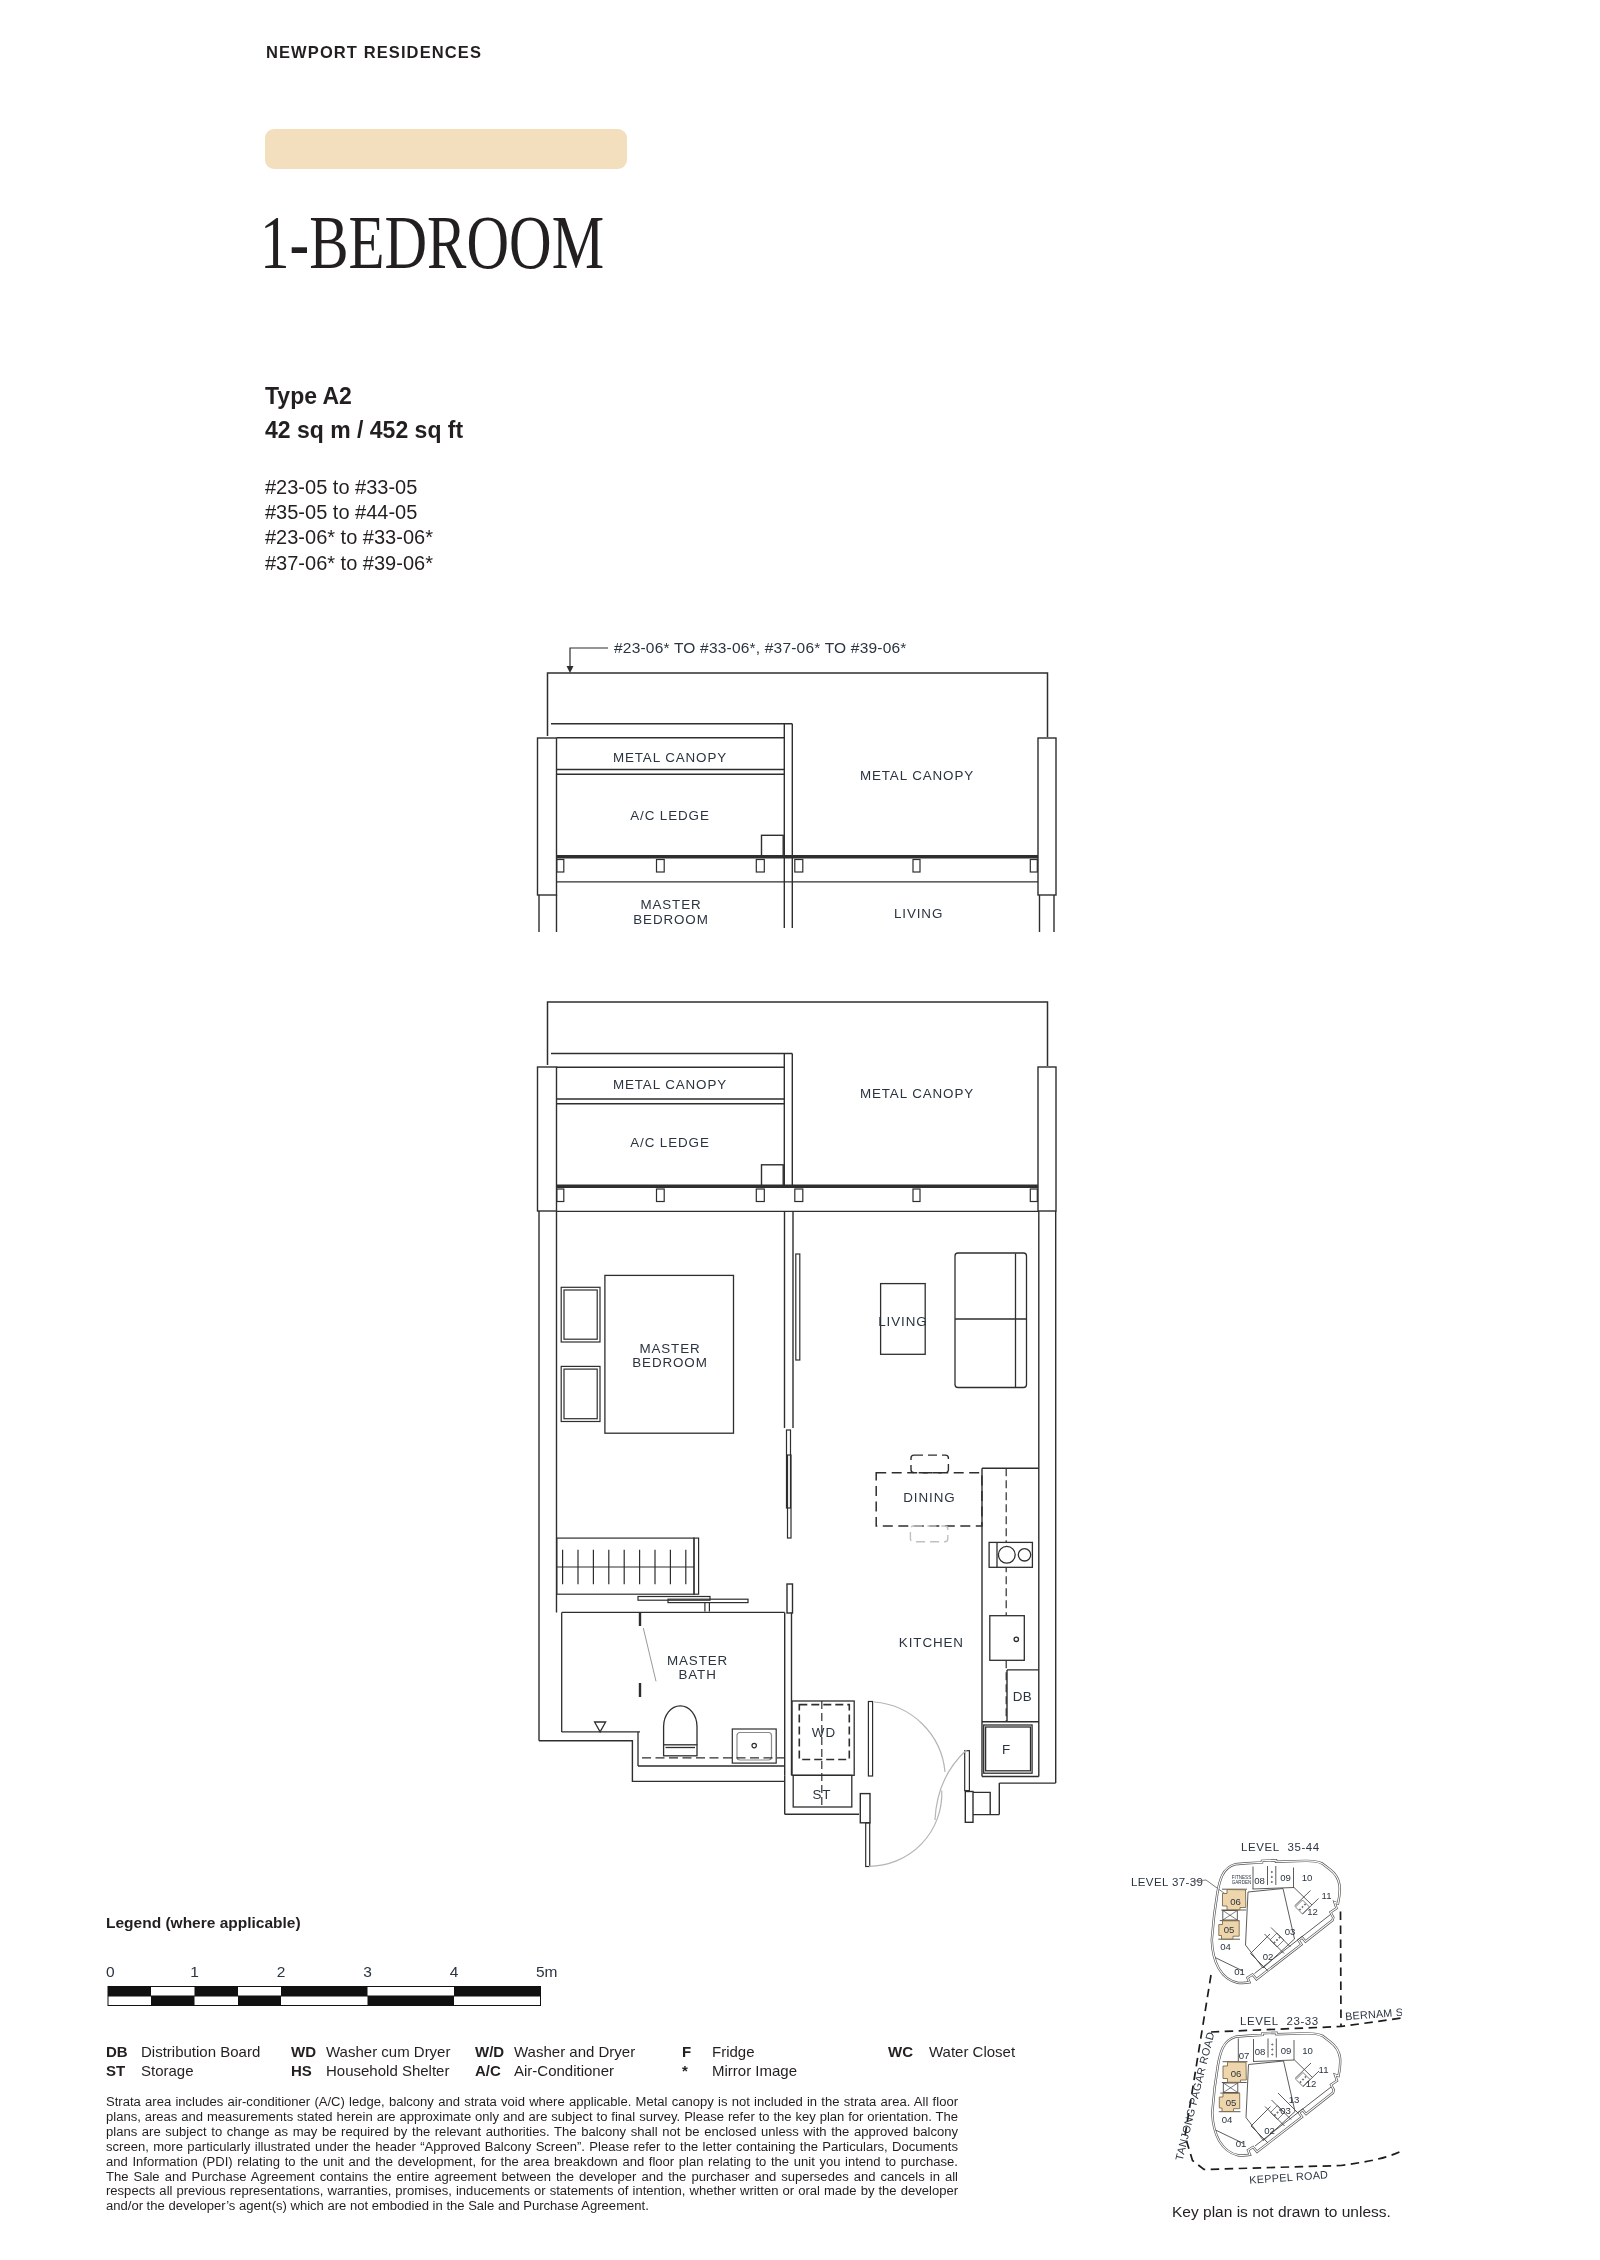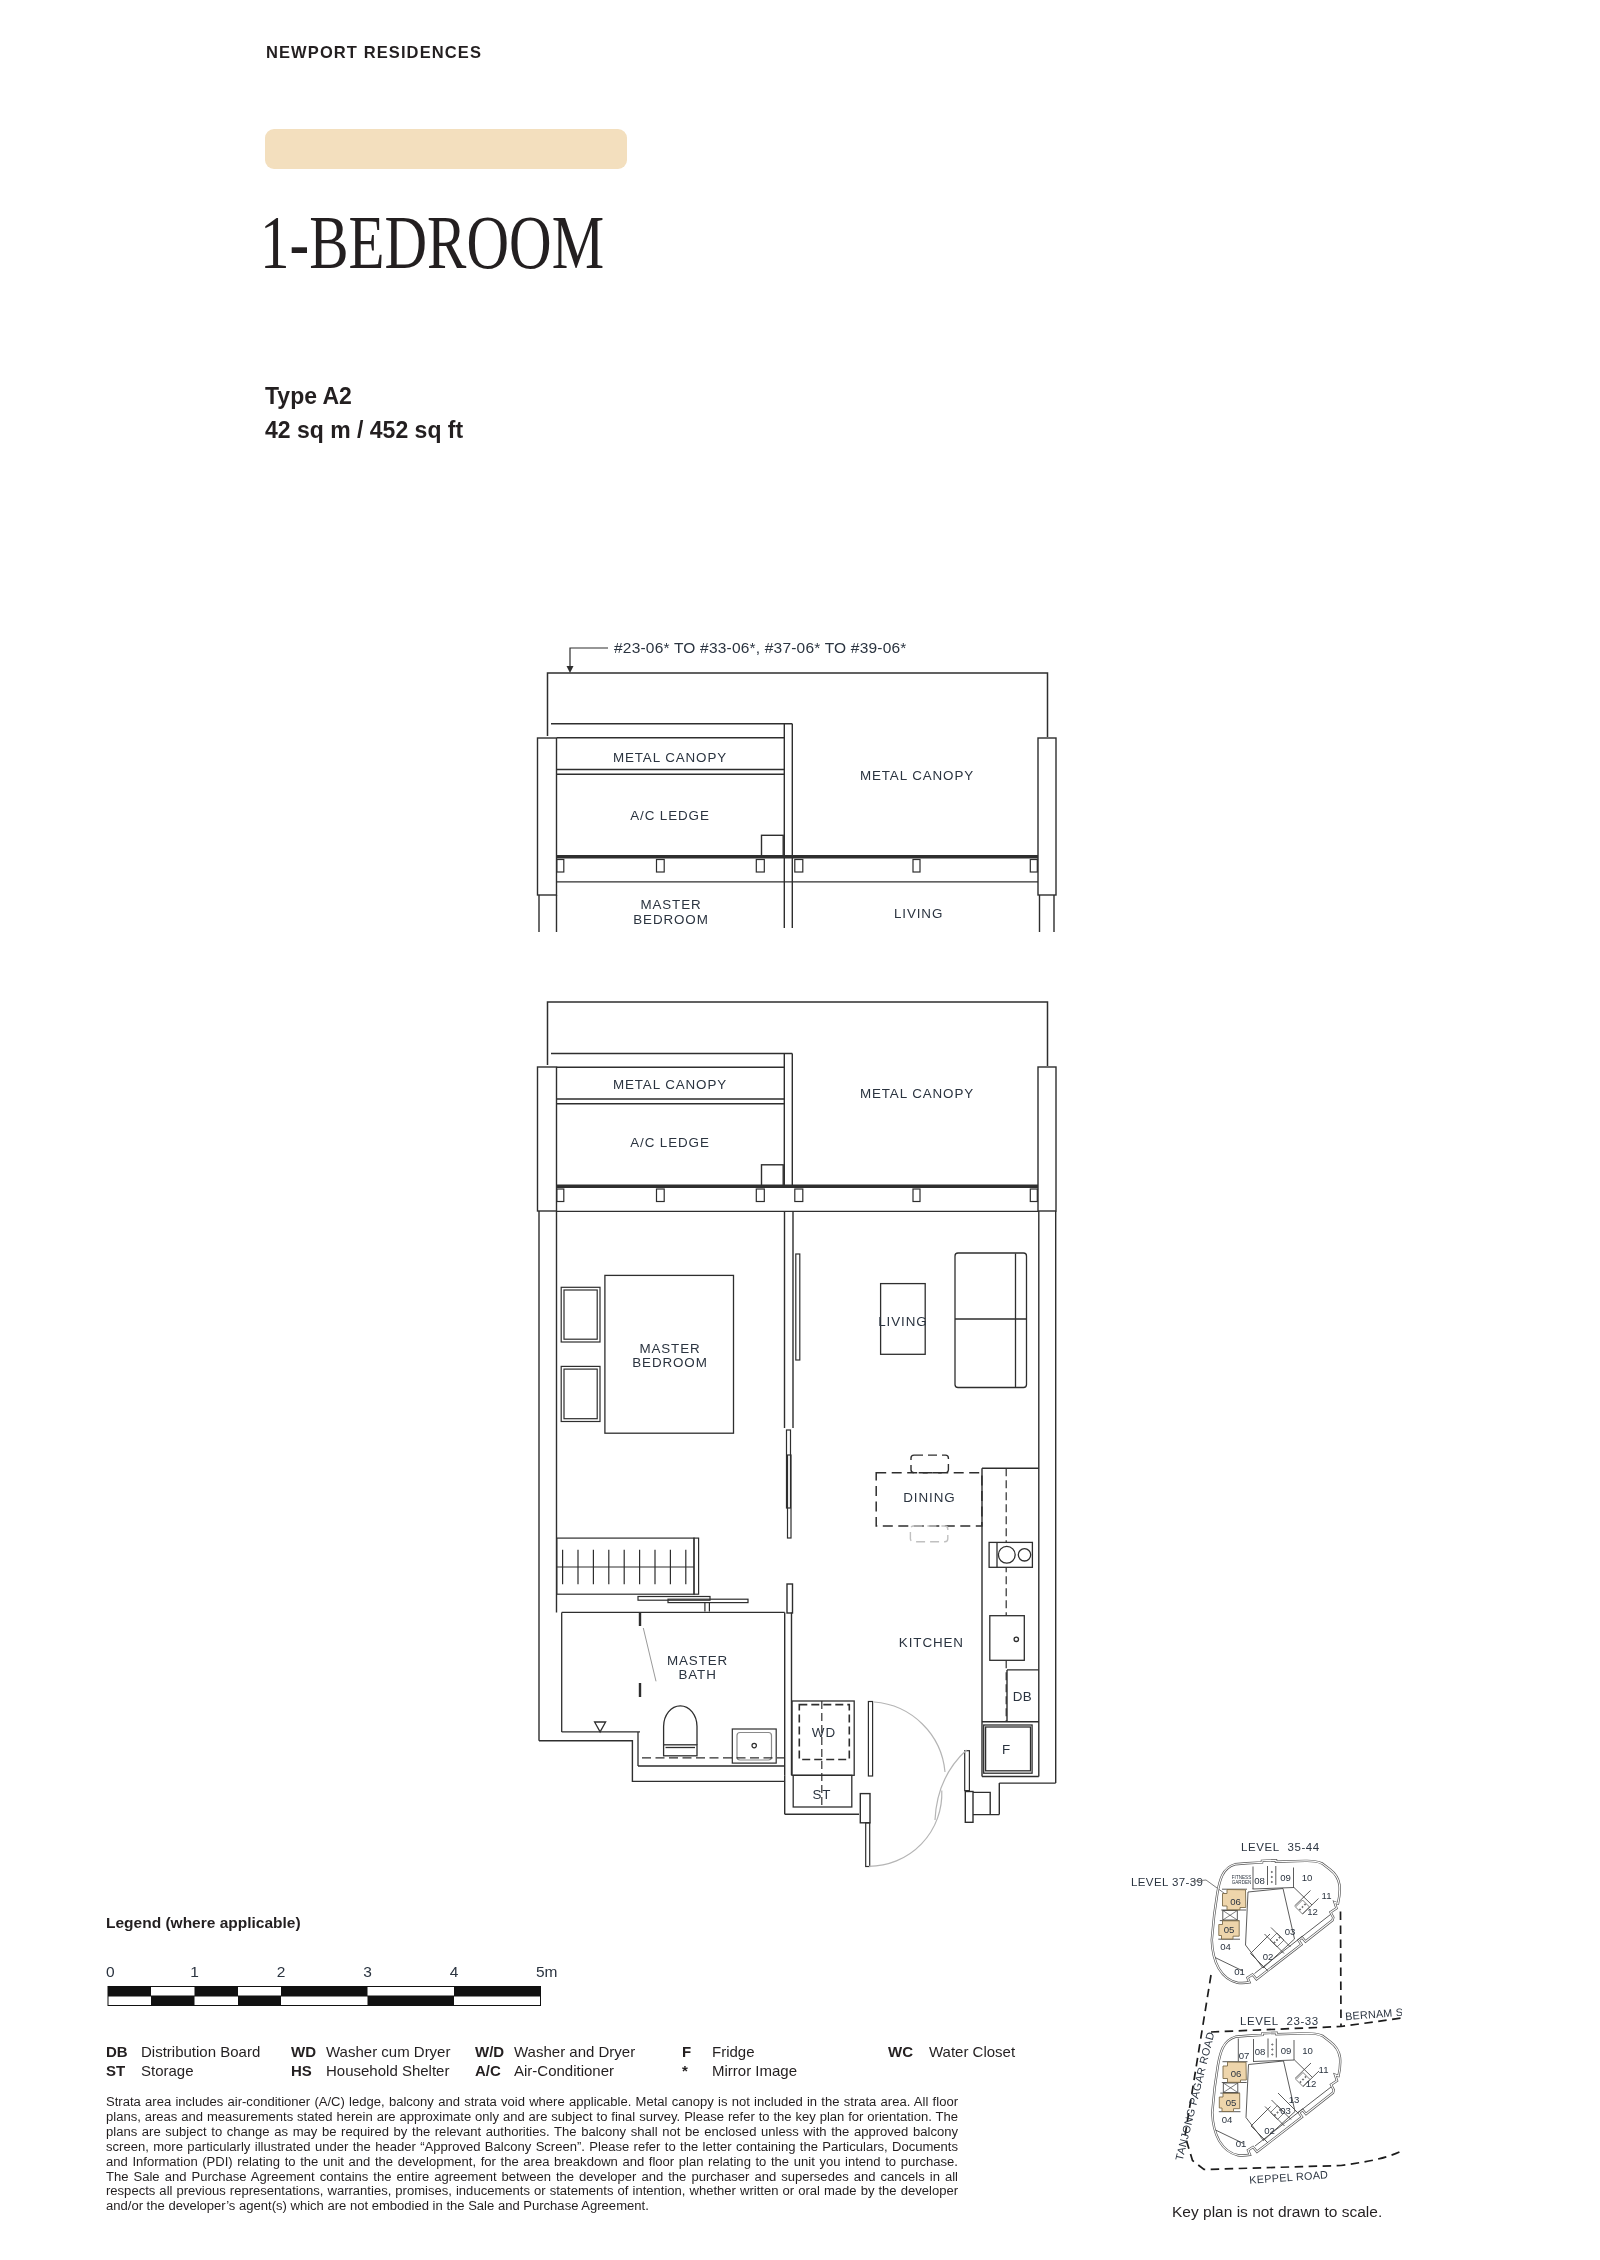--- a/index.html
+++ b/index.html
@@ -14,20 +14,21 @@
 <div id="page">
 
 <div class="abs" style="left:266px;top:42.5px;font-size:16.5px;font-weight:bold;letter-spacing:1.1px;">NEWPORT RESIDENCES</div>
 
 <div class="abs" style="left:265px;top:129px;width:362px;height:40px;background:#f3dfbe;border-radius:9px;"></div>
 
 <div class="abs" style="left:260px;top:197.5px;font-family:'Liberation Serif',serif;font-size:77px;font-weight:400;letter-spacing:0;transform:scaleX(0.766);transform-origin:0 0;white-space:nowrap;">1-BEDROOM</div>
 
 <div class="abs" style="left:265px;top:379px;font-size:23px;font-weight:bold;line-height:34px;">Type A2<br>42 sq m / 452 sq ft</div>
 
+<div class="abs" style="left:265px;top:475px;font-size:20px;line-height:25.2px;">#23-05 to #33-05<br>#35-05 to #44-05<br>#23-06* to #33-06*<br>#37-06* to #39-06*</div>
 
 <svg class="abs" style="left:0;top:0;" width="1600" height="2260" viewBox="0 0 1600 2260" fill="none" stroke-linecap="butt">
 <g stroke="#2e2e2e" stroke-width="1.4">
 
 <g>
 <text x="614" y="652.5" font-size="15.5" letter-spacing="0.2" text-anchor="start">#23-06* TO #33-06*, #37-06* TO #39-06*</text>
 <path d="M608,648 H570 V666" stroke-width="1.2"></path>
 <path d="M566.5,666 h7 l-3.5,7 z" fill="#2e2e2e" stroke="none"></path>
 </g>
 
@@ -476,15 +477,15 @@
 <div class="abs" style="left:576px;top:0px;font-weight:bold;">F</div>
       <div class="abs" style="left:606px;top:0px;">Fridge</div>
 <div class="abs" style="left:576px;top:19px;font-weight:bold;">*</div>
       <div class="abs" style="left:606px;top:19px;">Mirror Image</div>
 <div class="abs" style="left:782px;top:0px;font-weight:bold;">WC</div>
       <div class="abs" style="left:823px;top:0px;">Water Closet</div>
 </div>
 
 <div class="abs" style="left:106px;top:2095px;width:852px;font-size:13.05px;line-height:14.9px;text-align:justify;">Strata area includes air-conditioner (A/C) ledge, balcony and strata void where applicable. Metal canopy is not included in the strata area. All floor plans, areas and measurements stated herein are approximate only and are subject to final survey. Please refer to the key plan for orientation. The plans are subject to change as may be required by the relevant authorities. The balcony shall not be enclosed unless with the approved balcony screen, more particularly illustrated under the header “Approved Balcony Screen”. Please refer to the letter containing the Particulars, Documents and Information (PDI) relating to the unit and the development, for the area breakdown and floor plan relating to the unit you intend to purchase. The Sale and Purchase Agreement contains the entire agreement between the developer and the purchaser and supersedes and cancels in all respects all previous representations, warranties, promises, inducements or statements of intention, whether written or oral made by the developer and/or the developer’s agent(s) which are not embodied in the Sale and Purchase Agreement.</div>
 
-<div class="abs" style="left:1172px;top:2203px;font-size:15.5px;">Key plan is not drawn to scale.</div>
+<div class="abs" style="left:1172px;top:2203px;font-size:15.5px;">Key plan is not drawn to unless.</div>
 
 </div>
 
 </body></html>

